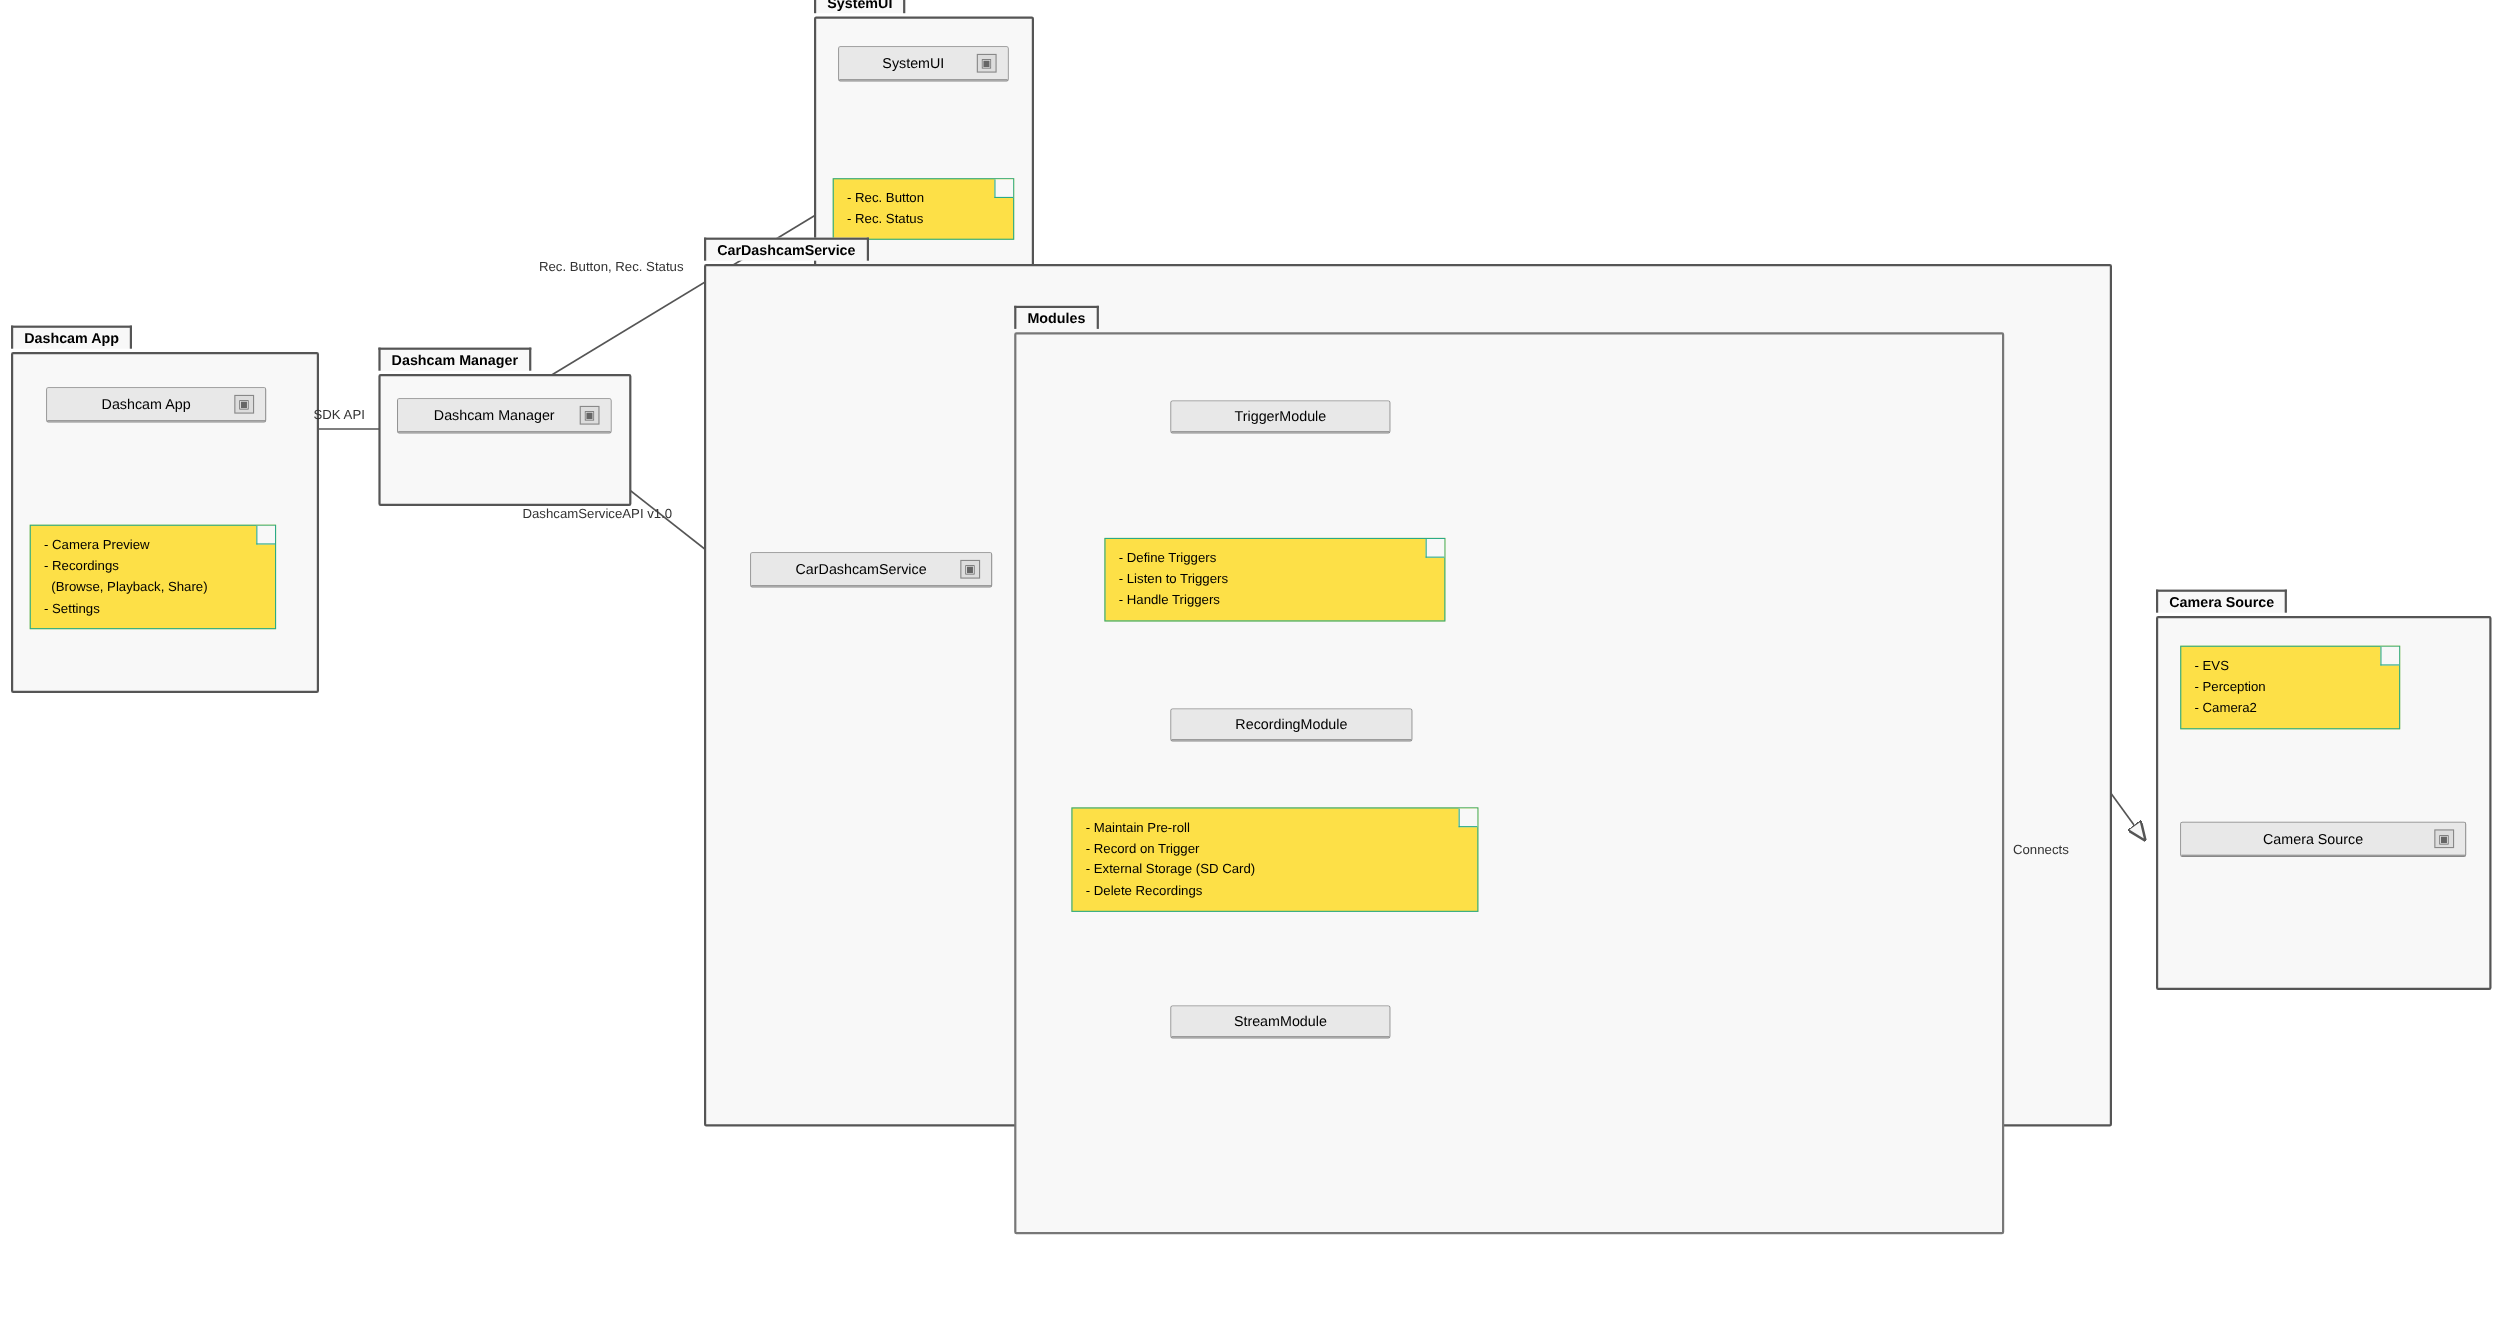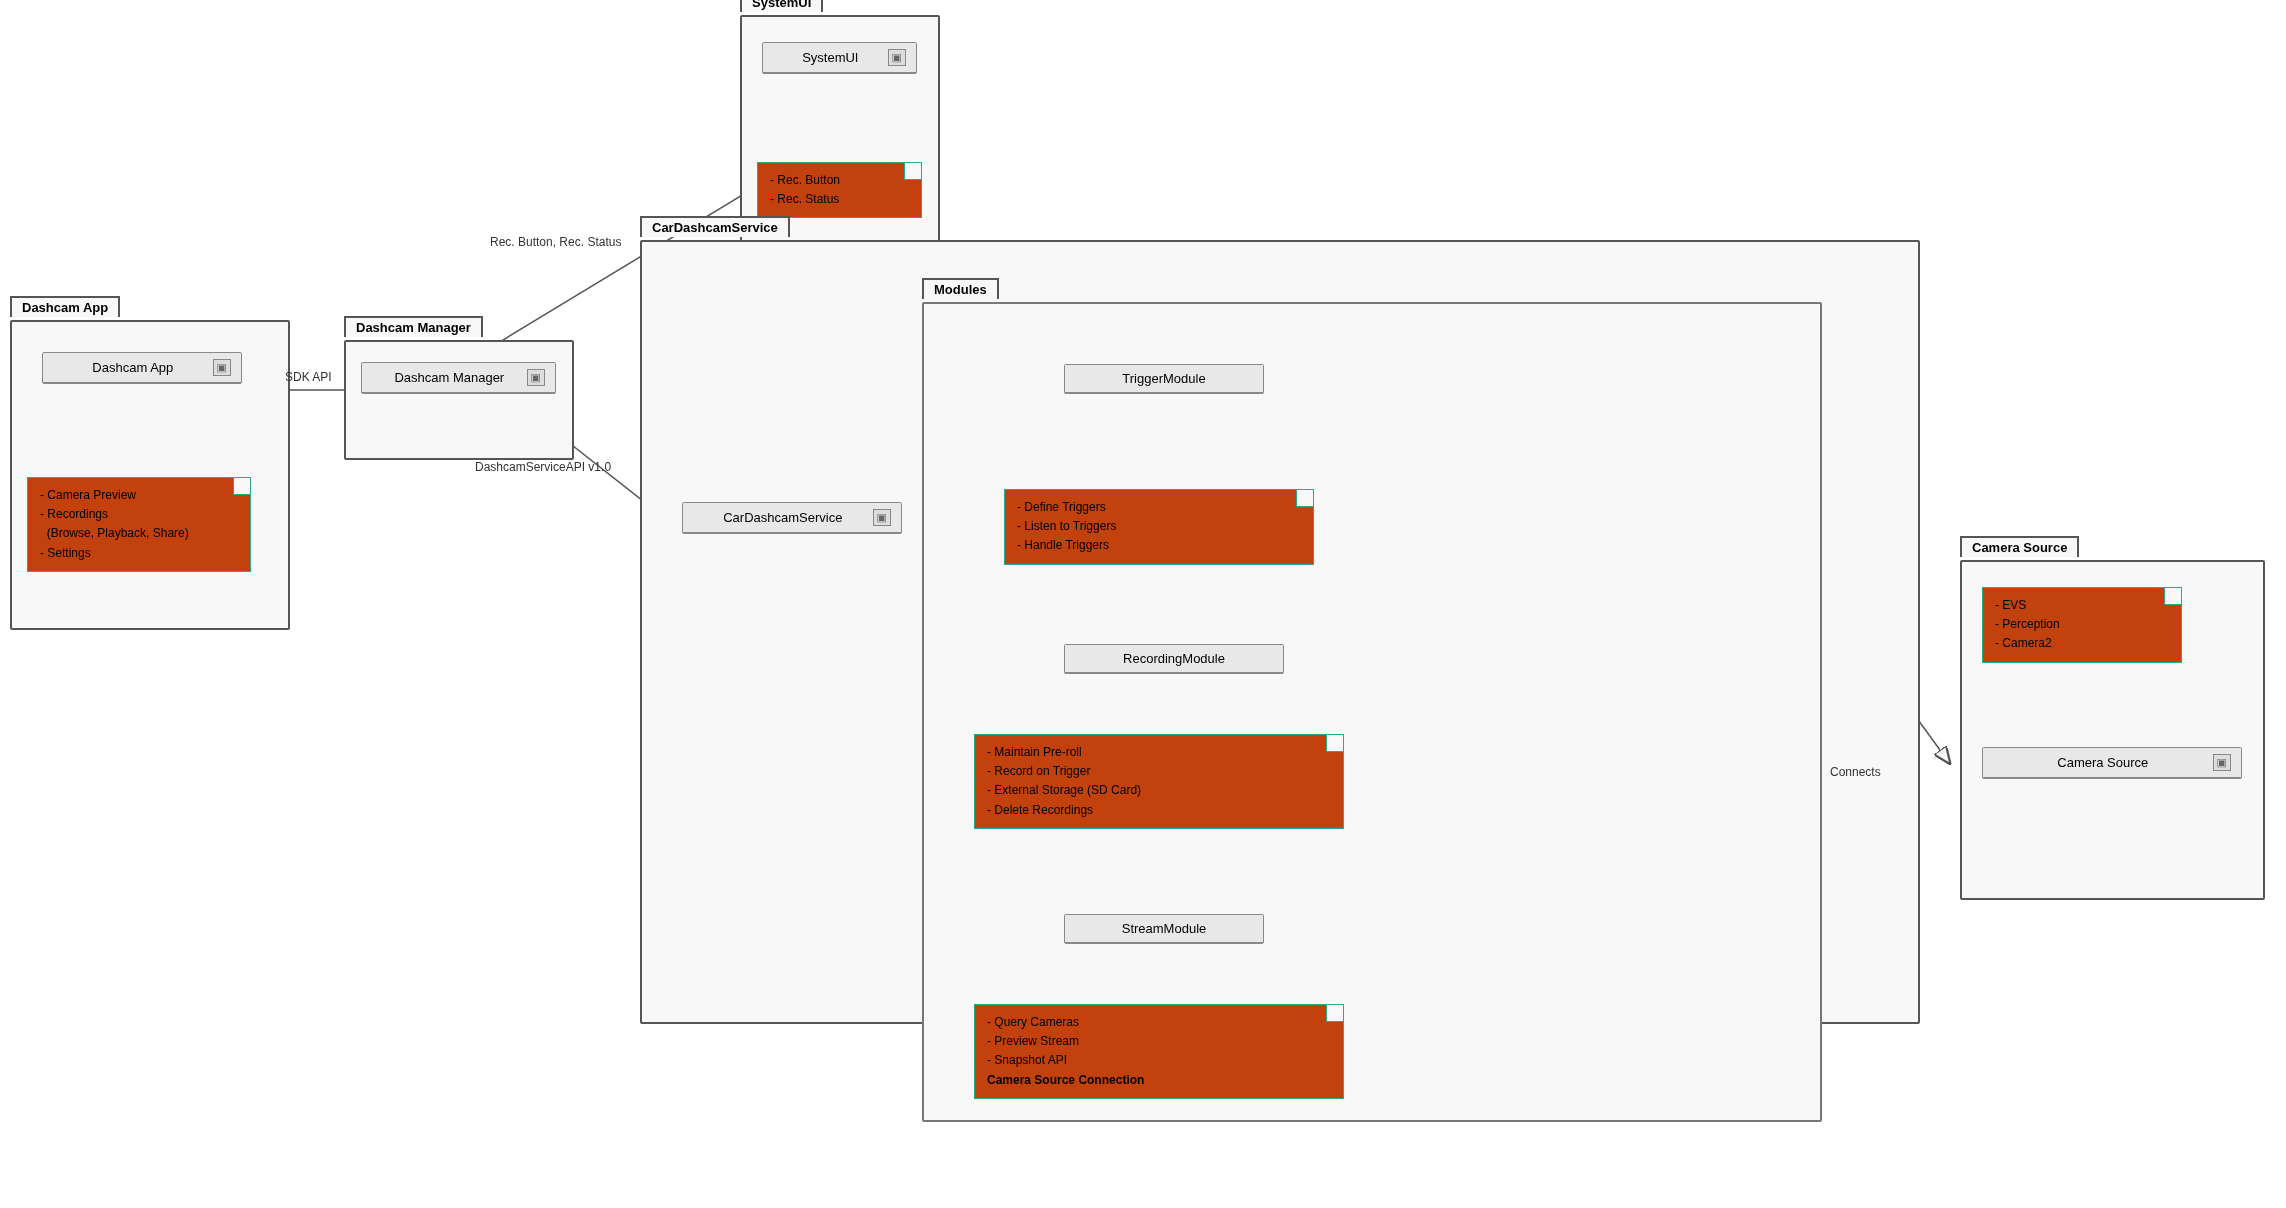--- a/index.html
+++ b/index.html
@@ -67,21 +67,21 @@
     .uml-icon {
       font-size: 11px;
       color: #666;
       border: 1px solid #888;
       padding: 1px 3px;
       background: #ddd;
     }
 
     .uml-note {
       position: absolute;
-      background: #c2410c;
+      background: #fde047;
       border: 1.5px solid #2aaa88;
       padding: 8px 12px;
       font-size: 12px;
       line-height: 1.6;
     }
 
     .uml-note::before {
       content: '';
       position: absolute;
       top: 0;
@@ -234,26 +234,20 @@
         <div>- External Storage (SD Card)</div>
         <div>- Delete Recordings</div>
       </div>
 
       <div class="uml-class" style="left: 140px; top: 610px; width: 200px;">
         <div class="uml-class-header">
           <span class="uml-class-name">StreamModule</span>
         </div>
       </div>
 
-      <div class="uml-note" style="left: 50px; top: 700px; width: 370px;">
-        <div>- Query Cameras</div>
-        <div>- Preview Stream</div>
-        <div>- Snapshot API</div>
-        <div><strong>Camera Source Connection</strong></div>
-      </div>
     </div>
 
     <div class="uml-class" style="left: 40px; top: 260px; width: 220px;">
       <div class="uml-class-header">
         <span class="uml-class-name">CarDashcamService</span>
         <span class="uml-icon">▣</span>
       </div>
     </div>
   </div>
 

